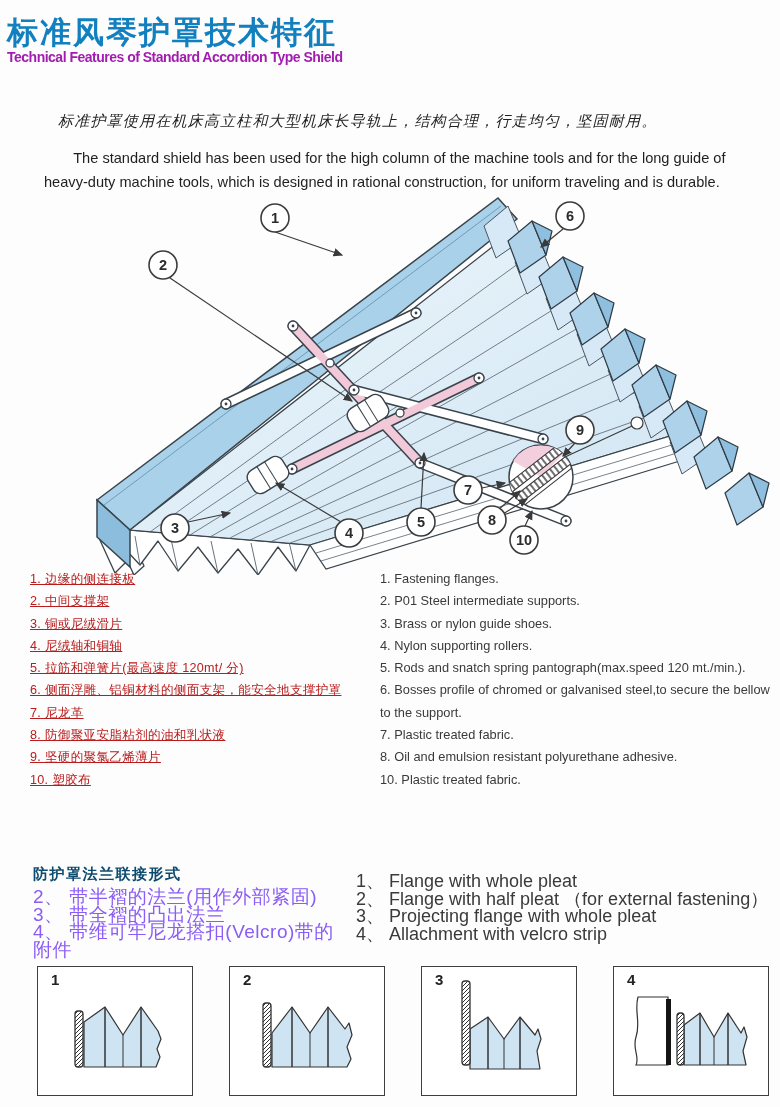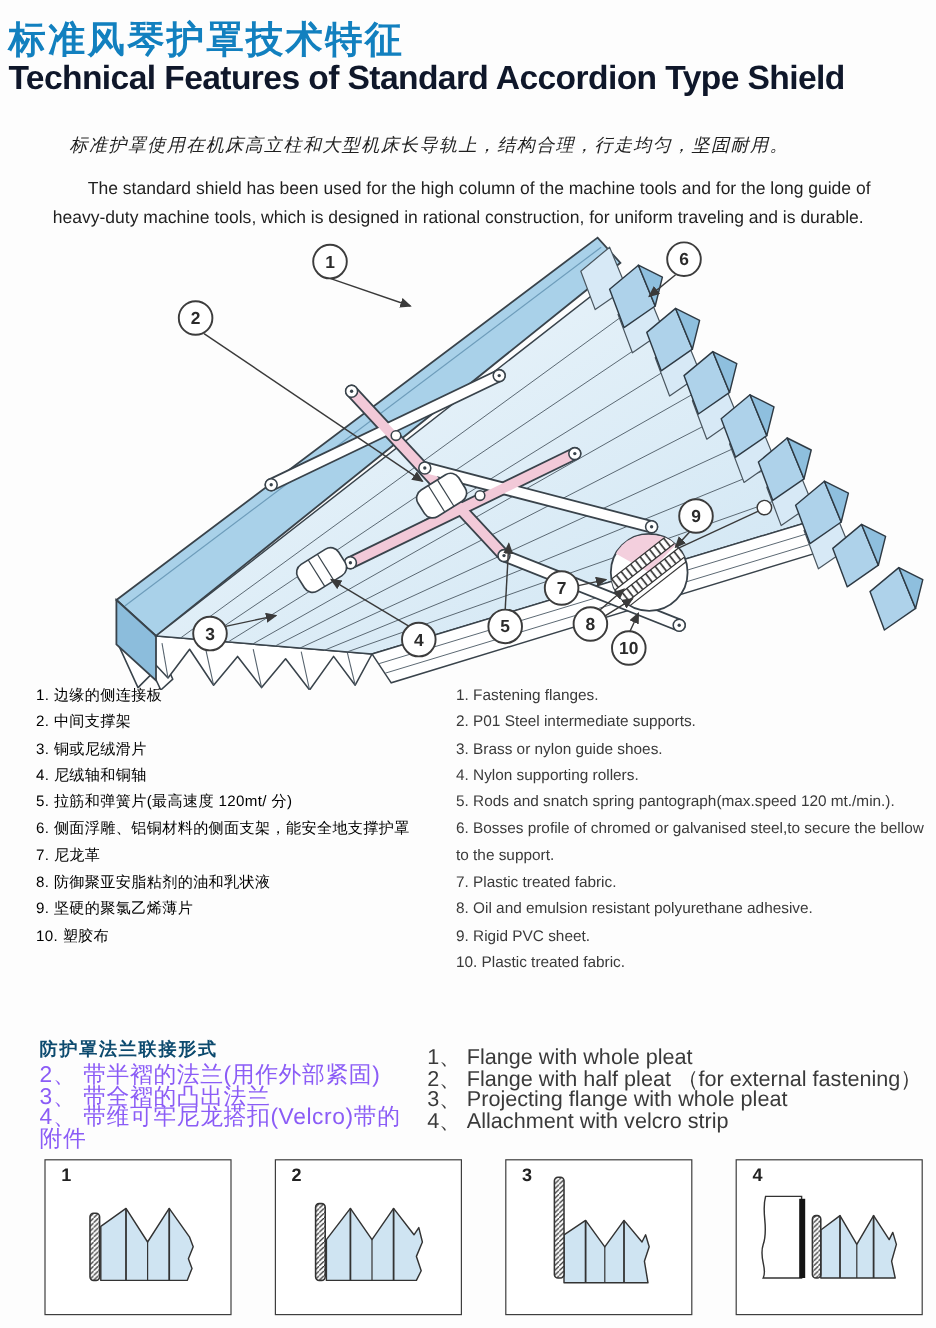--- a/index.html
+++ b/index.html
@@ -1,28 +1,28 @@
 <!DOCTYPE html>
 <html><head>
 <meta charset="utf-8">
 <style>
   html,body{margin:0;padding:0;background:#ffffff;}
   .page{position:relative;width:780px;height:1107px;background:#fdfdfd;overflow:hidden;
         font-family:"Liberation Sans","DejaVu Sans",sans-serif;}
   .title-zh{position:absolute;left:7px;top:12px;font-size:31px;font-weight:bold;
             color:#1280bf;letter-spacing:2px;}
-  .title-en{position:absolute;left:7px;top:49px;font-size:28px;font-weight:bold;
-            color:#0f172a;letter-spacing:-0.5px;}
+  .title-en{position:absolute;left:7px;top:49px;font-size:14px;font-weight:bold;
+            color:#a21caf;letter-spacing:-0.5px;}
   .intro{position:absolute;left:28px;top:112px;width:726px;color:#1f1f1f;}
   .intro .zh{margin:0 0 7px 0;font-size:15px;letter-spacing:1.2px;text-indent:2em;font-style:italic;}
   .intro .en{margin:16px;font-size:14.6px;line-height:1.62;text-indent:2em;}
   .plist{position:absolute;margin:0;padding:0;list-style:none;}
   .plist li{margin:0;padding:0;}
   .plist-zh{left:30px;top:568px;width:345px;font-size:12.6px;line-height:22.3px;
-            color:#000000;letter-spacing:0.3px;}
+            color:#b91c1c;letter-spacing:0.3px;text-decoration:underline;}
   .plist-en{left:380px;top:568px;width:398px;font-size:12.8px;line-height:22.3px;color:#3a3a3a;}
   .flange-heading{position:absolute;left:33px;top:865px;font-size:15px;font-weight:bold;
             color:#0c4a6e;letter-spacing:1.5px;}
   .flist{position:absolute;margin:0;padding:0;list-style:none;}
   .flist li{margin:0;padding:0;}
   .flist-zh{left:33px;top:888px;width:320px;font-size:19px;line-height:17.7px;
             color:#8b5cf6;letter-spacing:0.5px;}
   .flist-en{left:356px;top:873px;width:420px;font-size:18px;line-height:17.5px;color:#3a3a3a;}
   .diagram-wrap{position:absolute;left:0;top:185px;width:780px;height:390px;}
   .figbox{position:absolute;top:966px;width:156px;height:130px;border:1.5px solid #3e3e3e;
@@ -259,21 +259,20 @@
   </ul>
   <ul class="plist plist-en">
     <li>1. Fastening flanges.</li>
     <li>2. P01 Steel intermediate supports.</li>
     <li>3. Brass or nylon guide shoes.</li>
     <li>4. Nylon supporting rollers.</li>
     <li>5. Rods and snatch spring pantograph(max.speed 120 mt./min.).</li>
     <li>6. Bosses profile of chromed or galvanised steel,to secure the bellow to the support.</li>
     <li>7. Plastic treated fabric.</li>
     <li>8. Oil and emulsion resistant polyurethane adhesive.</li>
-    <li>9. Rigid PVC sheet.</li>
     <li>10. Plastic treated fabric.</li>
   </ul>
 
   <div class="flange-heading">防护罩法兰联接形式</div>
   <ul class="flist flist-zh">
     <li>2、 带半褶的法兰(用作外部紧固)</li>
     <li>3、 带全褶的凸出法兰</li>
     <li>4、 带维可牢尼龙搭扣(Velcro)带的附件</li>
   </ul>
   <ul class="flist flist-en">

